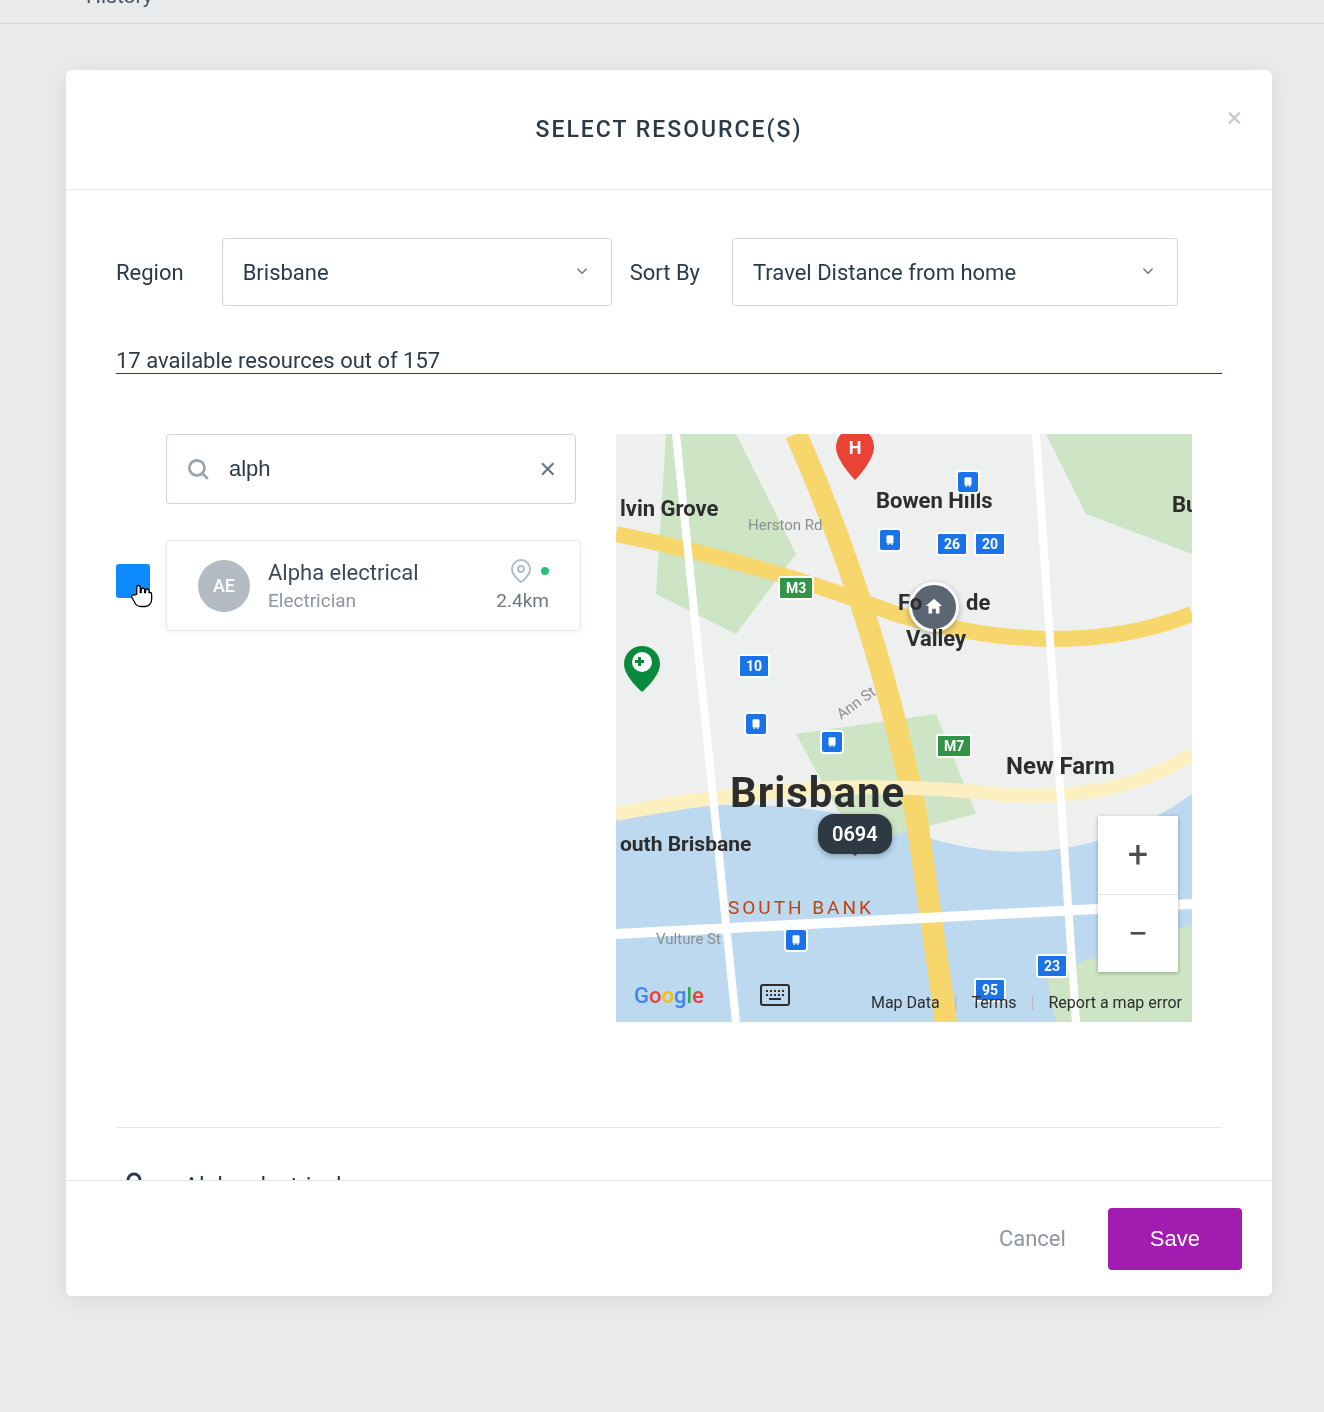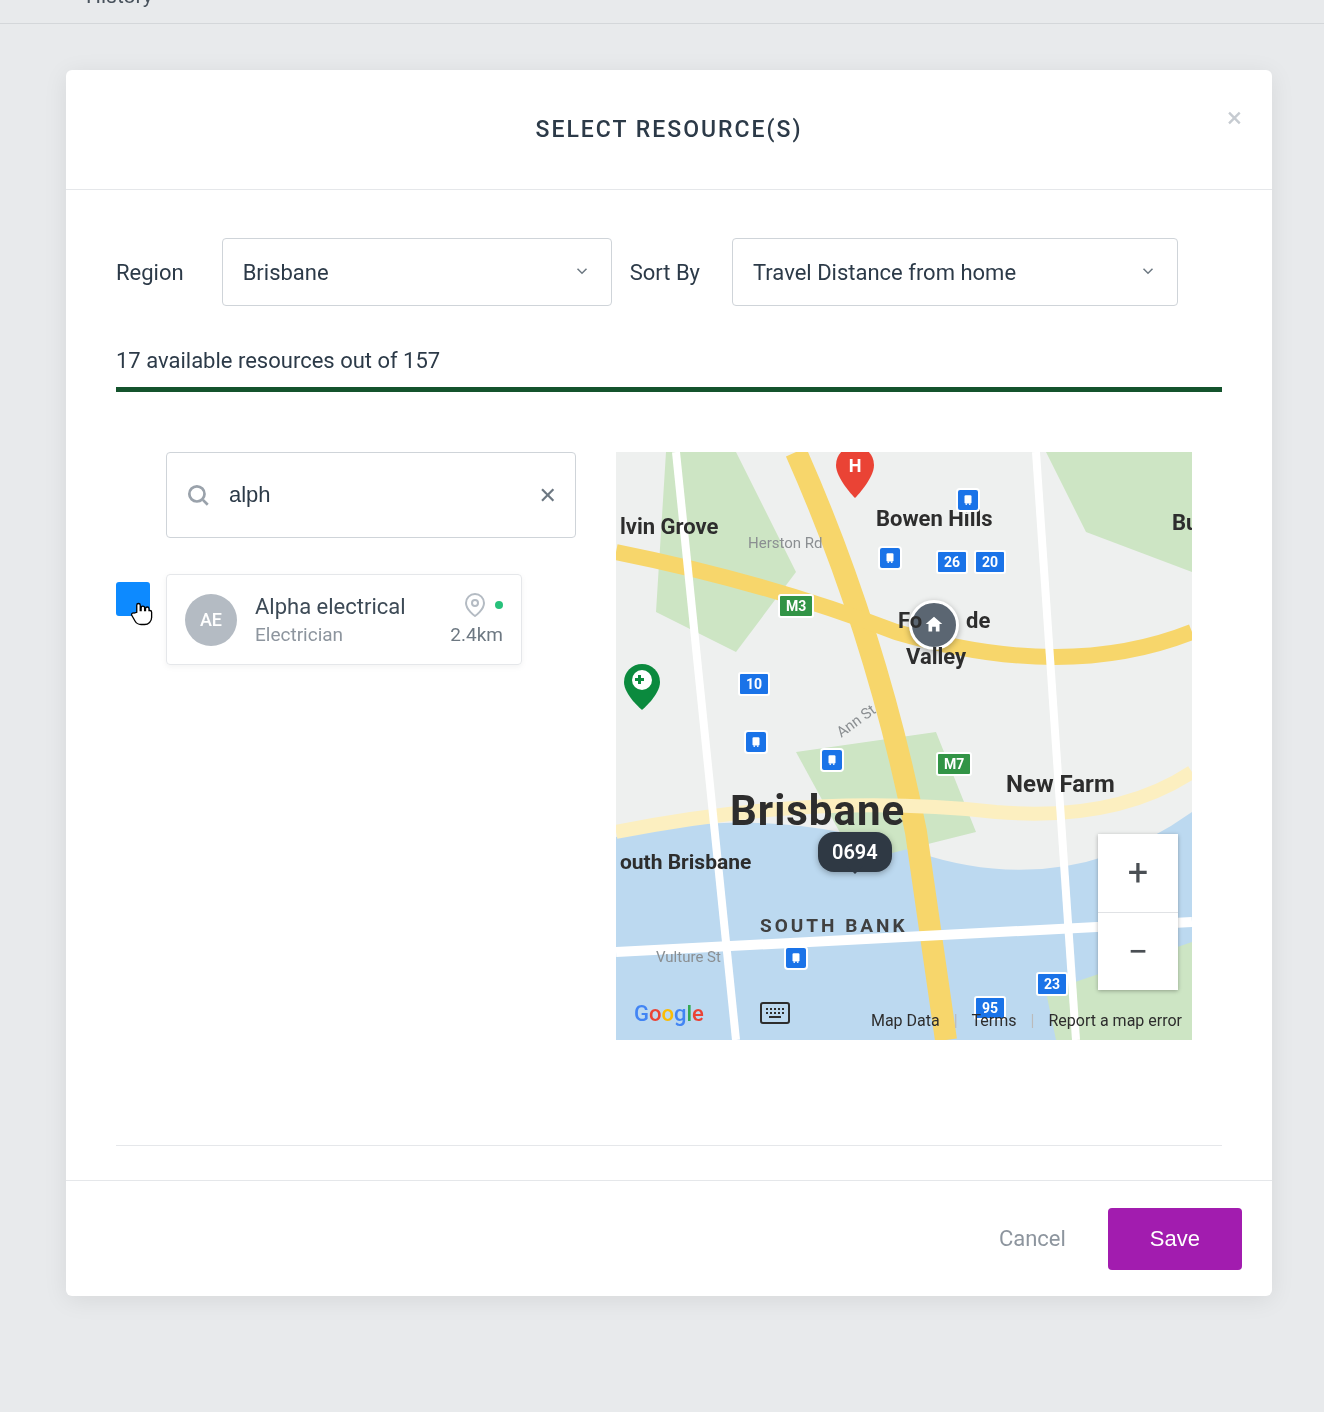--- a/index.html
+++ b/index.html
@@ -55,52 +55,52 @@
     background: #fff;
   }
   .select-region { width: 390px; margin-left: 20px; }
   .select-sort { width: 446px; margin-left: 14px; }
   .chevron { color: #6d7882; }
 
   .avail-row {
     margin-top: 42px;
     font-size: 22px;
     color: #2c3a48;
-    padding-bottom: 14px;
-    border-bottom: 5px solid #14532d;
+    padding-bottom: 0;
+    border-bottom: 1px solid #14532d;
   }
 
   .content-row { display: flex; gap: 40px; margin-top: 60px; }
 
   .left-col { width: 460px; position: relative; }
 
   .search-box {
     display: flex; align-items: center;
     border: 1px solid #cfd4d9; border-radius: 4px;
-    height: 86px; padding: 0 18px;
+    height: 70px; padding: 0 18px;
     margin-left: 50px;
     width: 410px;
   }
   .search-icon { width: 26px; height: 26px; color: #9aa2ab; }
   .search-input {
     flex: 1; border: none; outline: none;
     font-size: 22px; color: #2c3a48;
     margin-left: 18px;
     background: transparent;
   }
   .clear-icon { font-size: 22px; color: #6d7882; cursor: pointer; }
 
   .result-card {
     margin-left: 50px;
     margin-top: 36px;
-    width: 356px;
+    width: 415px;
     border: 1px solid #e5e7ea;
     border-radius: 4px;
     box-shadow: 0 2px 6px rgba(0,0,0,.05);
-    padding: 18px 18px;
+    padding: 18px 31px;
     display: flex;
     align-items: center;
     gap: 18px;
     cursor: pointer;
   }
   .checkbox-wrap {
     position: absolute;
     left: 0; top: 130px;
     width: 34px; height: 34px;
     border: 2px solid #0d8aff;
@@ -130,21 +130,21 @@
   .map-col { flex: 1; }
   .map {
     position: relative;
     width: 576px; height: 588px;
     border: none;
     overflow: hidden;
   }
   .map-bg { position:absolute; inset:0; }
   .map-label-big { position:absolute; font-weight:700; color:#2d2d2d; }
   .map-road { position:absolute; color:#8b8f92; font-size:15px; }
-  .map-thin { font-weight:700; letter-spacing:3px; color:#404040;padding-left:32px; }
+  .map-thin { font-weight:400; letter-spacing:3px; color:#c2410c; }
 
   .hospital-pin {
     position:absolute; left:220px; top:-6px;
     width:38px; height:52px;
   }
   .home-badge {
     position:absolute; left:293px; top:148px;
     width:50px; height:50px; border-radius:50%;
     background:#5b6672; border:3px solid #fff;
     display:flex; align-items:center; justify-content:center;

